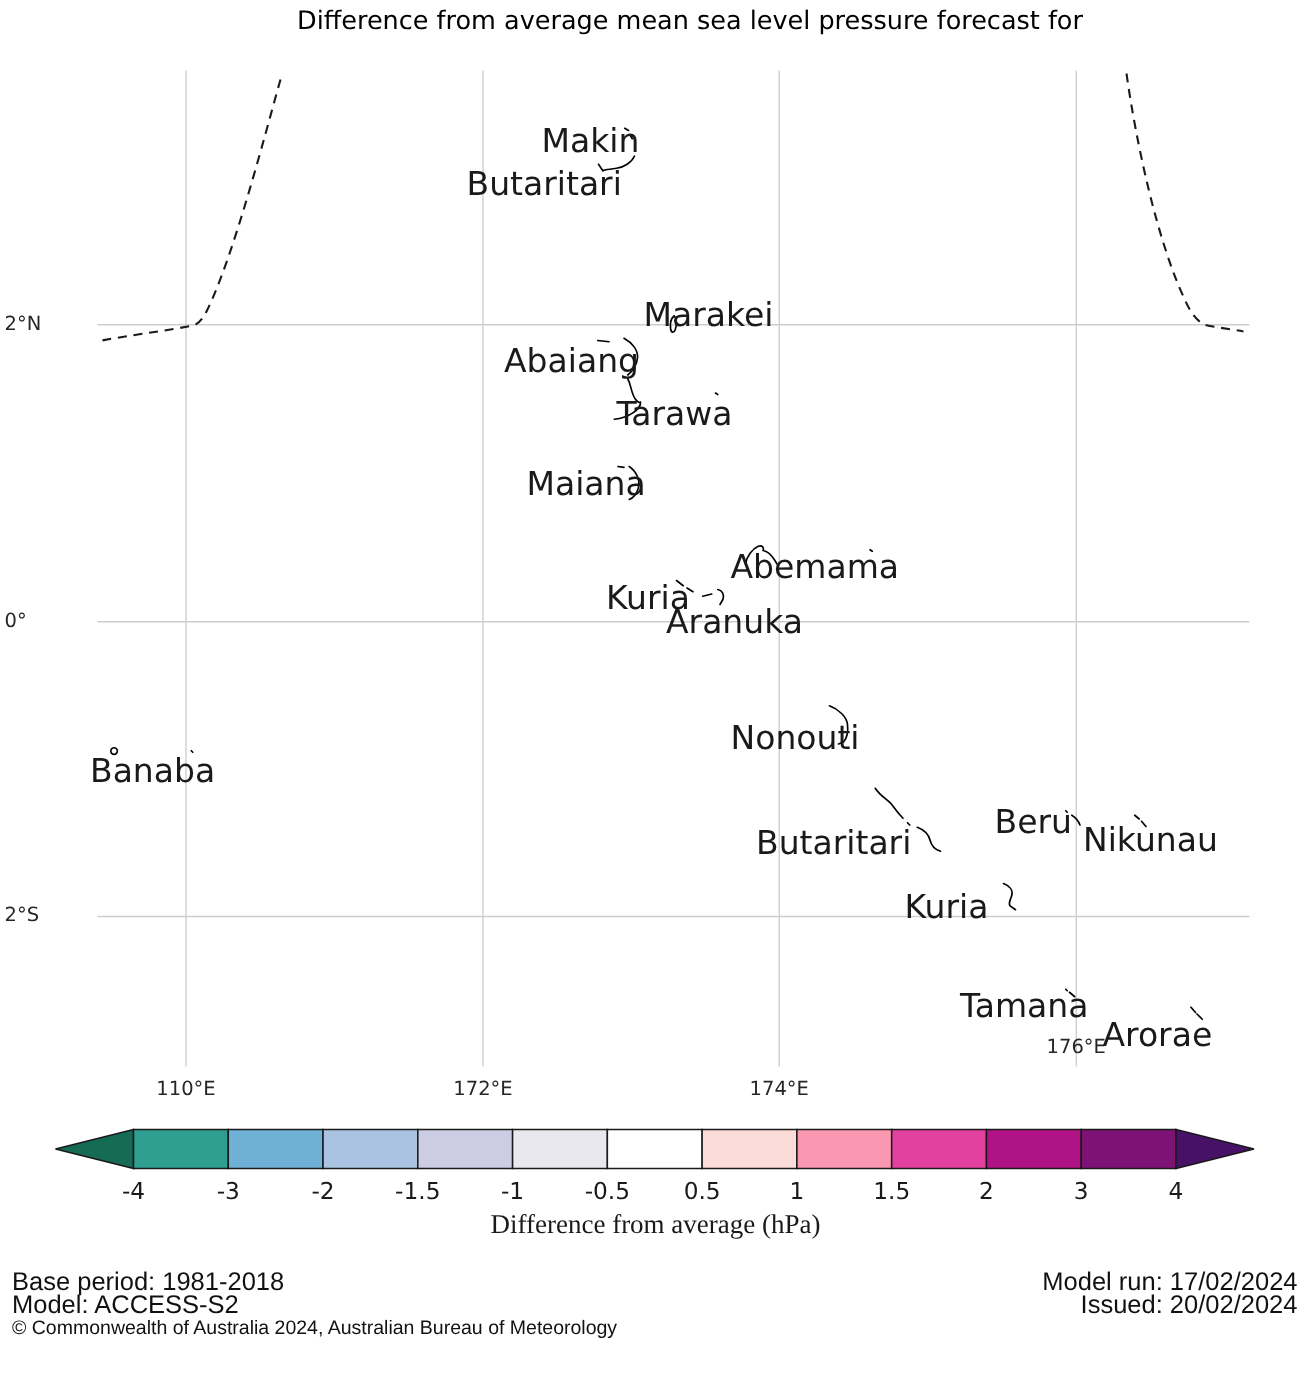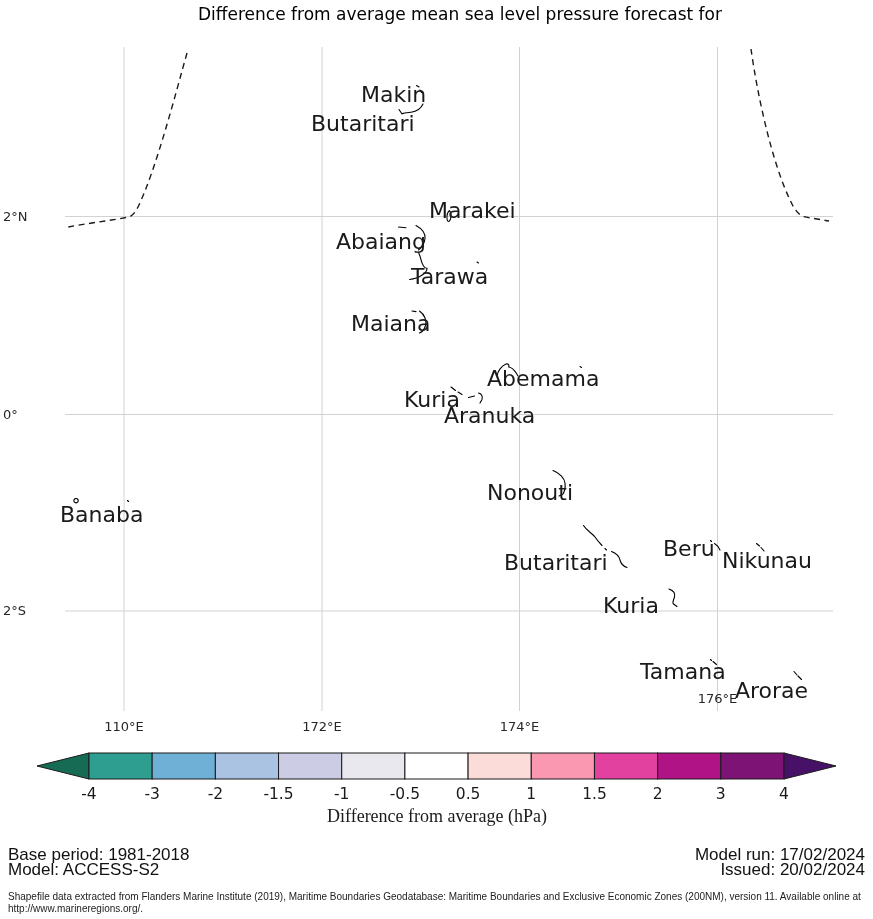--- a/index.html
+++ b/index.html
@@ -122,15 +122,15 @@
   <div class="abs cbtick" style="left:657.6px">2</div>
   <div class="abs cbtick" style="left:720.8px">3</div>
   <div class="abs cbtick" style="left:784px">4</div>
 
   <div class="abs cblabel">Difference from average (hPa)</div>
 
   <div class="abs meta" style="left:8px; top:845px">Base period: 1981-2018</div>
   <div class="abs meta" style="left:8px; top:860px">Model: ACCESS-S2</div>
   <div class="abs meta meta-r" style="top:845px">Model run: 17/02/2024</div>
   <div class="abs meta meta-r" style="top:860px">Issued: 20/02/2024</div>
-  <div class="abs attribution" style="left:8px; top:891px">Shapefile data extracted from Flanders Marine Institute (2019), Maritime Boundaries Geodatabase: Maritime Boundaries and Exclusive Economic Zones (200NM), version 11. Available online at http://www.marineregions.org/.</div>
+  <div class="abs copyright" style="left:8px; top:877px">© Commonwealth of Australia 2024, Australian Bureau of Meteorology</div>
 
 </div>
 
 </body></html>

